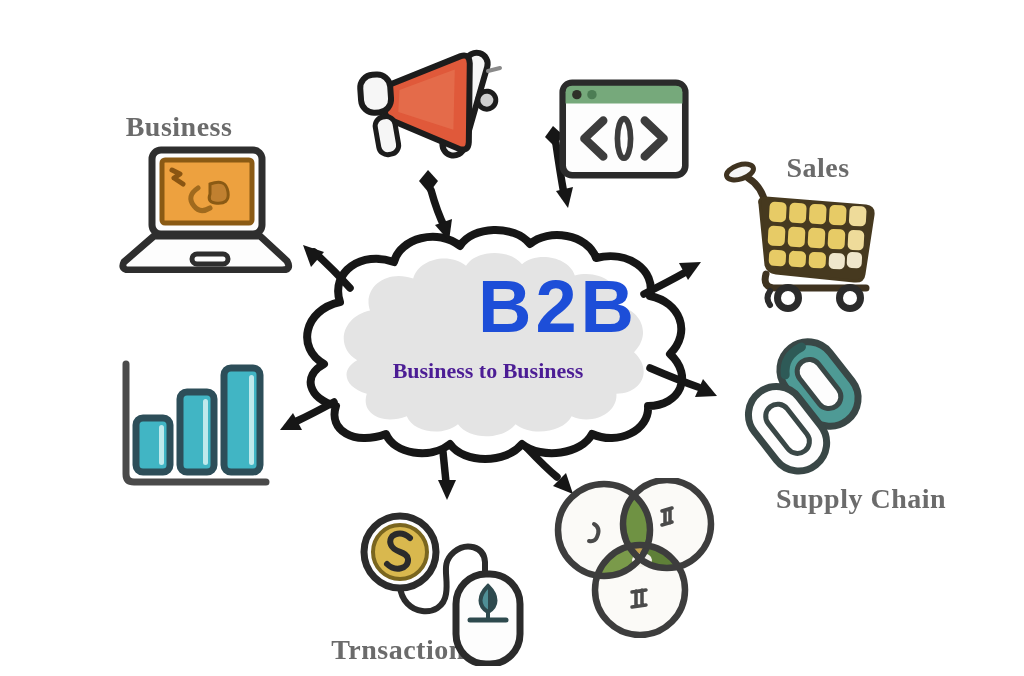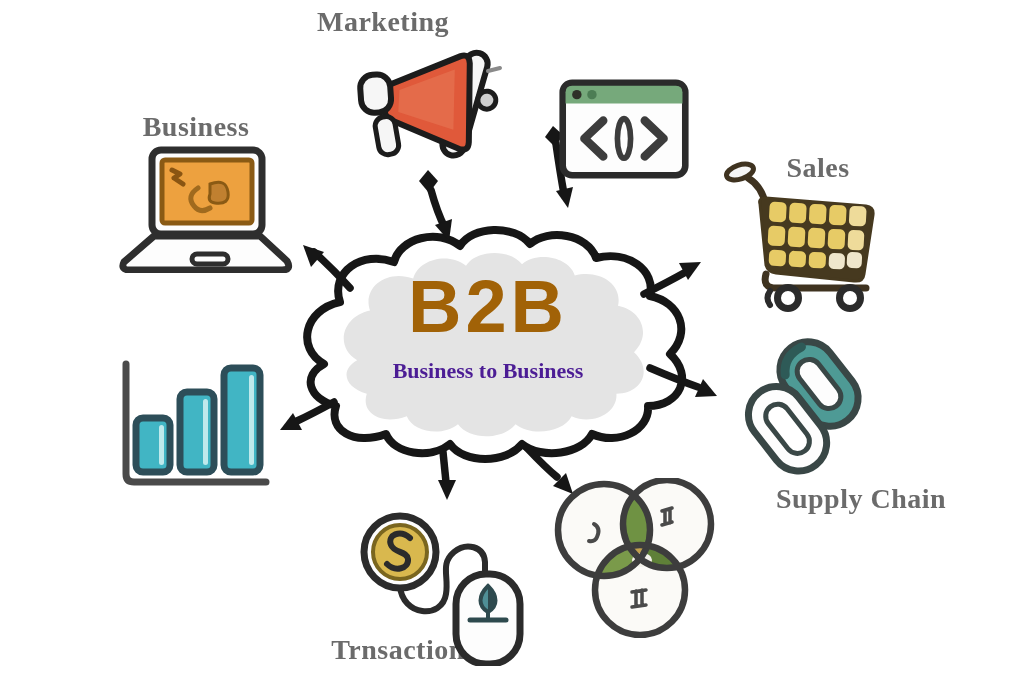--- a/index.html
+++ b/index.html
@@ -8,23 +8,23 @@
     background:#ffffff;font-family:"Liberation Serif", serif;
   }
   .layer{position:absolute;left:0;top:0;}
   .node-label{
     position:absolute;text-align:center;font-weight:bold;
     font-size:28px;color:#6b6b6b;letter-spacing:0.5px;
     font-family:"Liberation Serif", serif;white-space:nowrap;
   }
   .icon{position:absolute;}
   #b2b-title{
-    position:absolute;left:338px;top:270px;width:300px;text-align:center;
+    position:absolute;left:338px;top:270px;width:300px;text-align:right;
     font-family:"Liberation Sans", sans-serif;font-weight:600;
-    font-size:74px;color:#a16207;letter-spacing:4px;line-height:1;
+    font-size:74px;color:#1d4ed8;letter-spacing:4px;line-height:1;
   }
   #b2b-subtitle{
     position:absolute;left:338px;top:360px;width:300px;text-align:center;
     font-family:"Liberation Serif", serif;font-weight:bold;
     font-size:22px;color:#4c1d95;line-height:1;
   }
 </style>
 </head>
 <body>
 
@@ -83,21 +83,20 @@
       <g>
         <path d="M 527 448 Q 546 468 557 477" fill="none"></path>
         <polygon points="573,494 553,486 566,473" stroke="none"></polygon>
       </g>
     </g>
   </svg>
 
   <div id="b2b-title">B2B</div>
   <div id="b2b-subtitle">Business to Business</div>
 
-  <div class="node-label" style="left:258px;top:6px;width:250px;">Marketing</div>
   <svg class="icon" style="left:352px;top:40px;" width="152" height="125" viewBox="0 0 152 125">
     <g transform="rotate(8 76 62)">
       <rect x="102" y="6" width="22" height="106" rx="11" transform="rotate(8 113 59)" fill="#f6f6f6" stroke="#1c1c1c" stroke-width="6"></rect>
       <path d="M 36 50 L 102 12 Q 110 8 112 18 L 122 96 Q 123 106 113 104 L 38 84 Q 26 66 36 50 Z" fill="#e0593a" stroke="#1c1c1c" stroke-width="6" stroke-linejoin="round"></path>
       <path d="M 46 54 L 98 26 L 105 86 L 48 76 Z" fill="#e87a58" opacity="0.55"></path>
       <rect x="8" y="42" width="30" height="38" rx="13" transform="rotate(-12 23 61)" fill="#f6f6f6" stroke="#1c1c1c" stroke-width="6"></rect>
       <rect x="30" y="82" width="20" height="38" rx="9" transform="rotate(-18 40 101)" fill="#f6f6f6" stroke="#1c1c1c" stroke-width="5"></rect>
       <circle cx="134" cy="52" r="9" fill="#cfcfcf" stroke="#1c1c1c" stroke-width="5"></circle>
     </g>
     <path d="M 136 31 l 12 -3" stroke="#8a8a8a" stroke-width="4" stroke-linecap="round"></path>
@@ -108,21 +107,21 @@
     <path d="M 8 27 V 15 Q 8 8 15 8 H 125 Q 132 8 132 15 V 27 Z" fill="#76a97b"></path>
     <circle cx="20" cy="17.5" r="5" fill="#2f3028"></circle>
     <circle cx="36" cy="17.5" r="5" fill="#4c7d54"></circle>
     <g stroke="#3c3c3c" fill="none" stroke-linecap="round" stroke-linejoin="round">
       <path d="M 48 45 L 28 64 L 48 83" stroke-width="9"></path>
       <ellipse cx="70" cy="64" rx="7" ry="21" stroke-width="6"></ellipse>
       <path d="M 92 45 L 112 64 L 92 83" stroke-width="9"></path>
     </g>
   </svg>
 
-  <div class="node-label" style="left:71px;top:111px;width:250px;">Business</div>
+  <div class="node-label" style="left:54px;top:111px;width:250px;">Business</div>
   <svg class="icon" style="left:112px;top:146px;" width="185" height="127" viewBox="0 0 185 127">
     <rect x="40" y="4" width="110" height="84" rx="9" fill="#fdfdfd" stroke="#2e2e2e" stroke-width="7"></rect>
     <rect x="50" y="14" width="90" height="63" rx="3" fill="#eda13f" stroke="#8a5a14" stroke-width="5"></rect>
     <polyline points="60,24 68,28 62,32 71,38" fill="none" stroke="#8a5512" stroke-width="5" stroke-linecap="round" stroke-linejoin="round"></polyline>
     <path d="M 86 42 q -12 8 -4 18 q 6 8 16 2" fill="none" stroke="#a06a1e" stroke-width="5" stroke-linecap="round"></path>
     <path d="M 98 38 q 16 -6 18 8 q 2 13 -13 11 q -8 -1 -5 -9 Z" fill="#c08030" stroke="#8a5a14" stroke-width="3"></path>
     <path d="M 12 116 Q 8 124 18 124 H 170 Q 180 124 175 115 L 148 90 H 42 Z" fill="#fdfdfd" stroke="#2e2e2e" stroke-width="7" stroke-linejoin="round"></path>
     <rect x="80" y="108" width="36" height="10" rx="5" fill="#fdfdfd" stroke="#2e2e2e" stroke-width="5"></rect>
   </svg>
 

